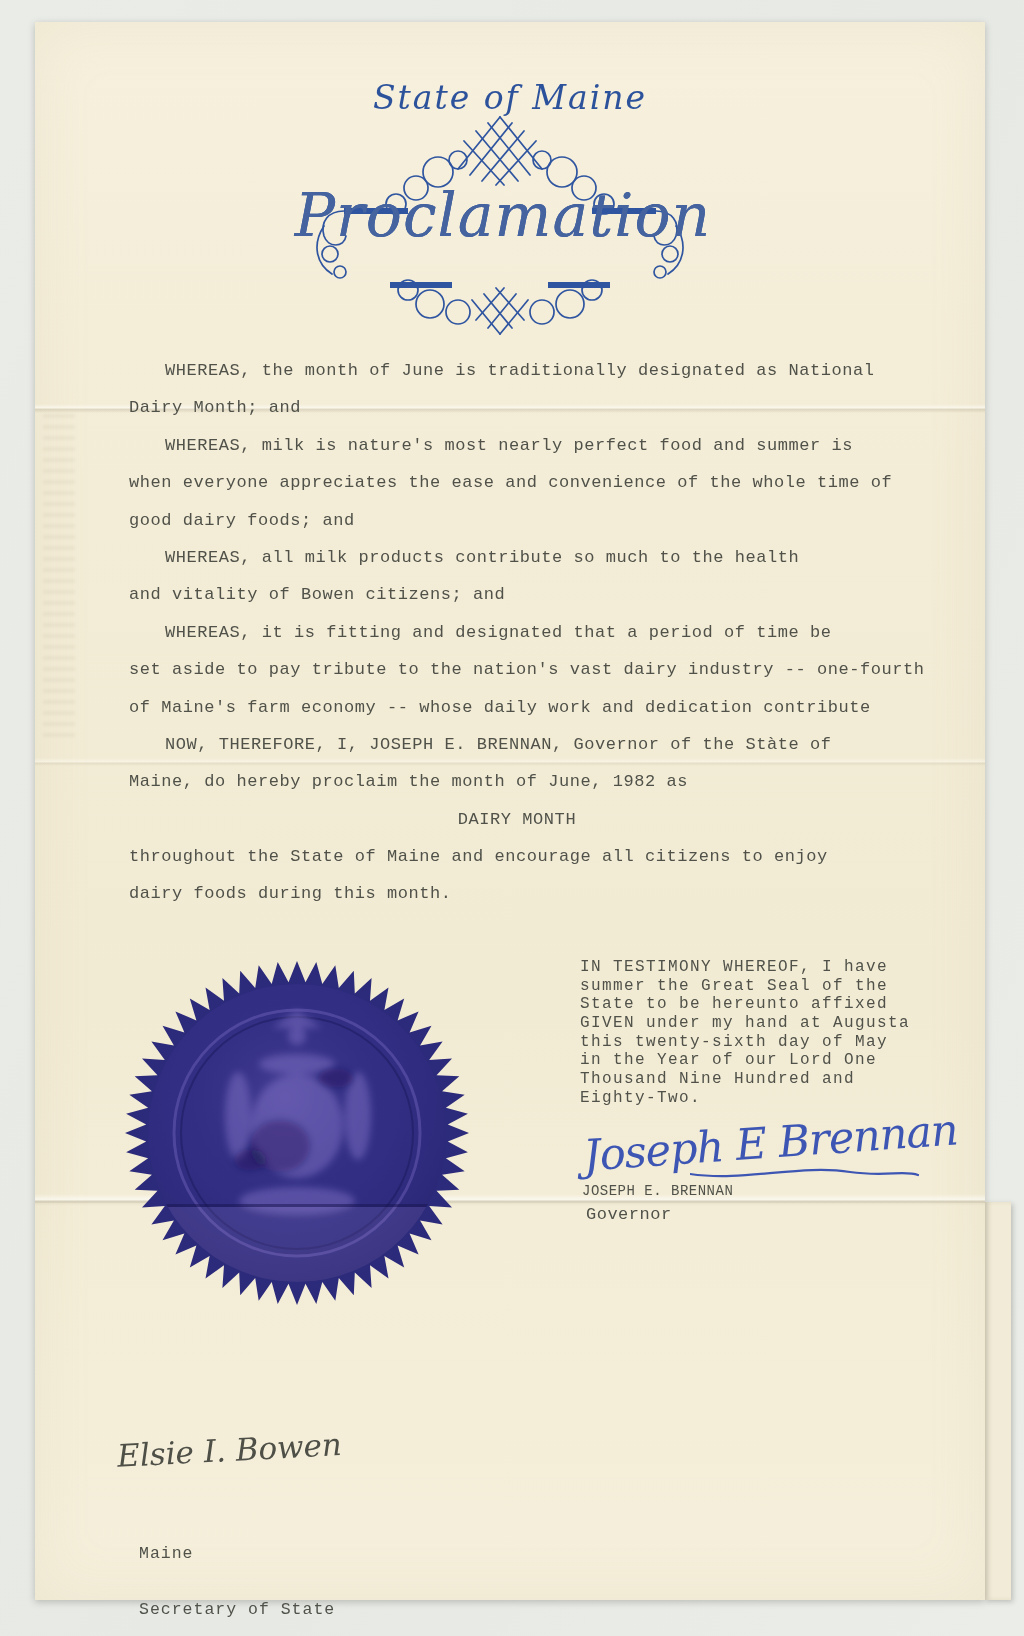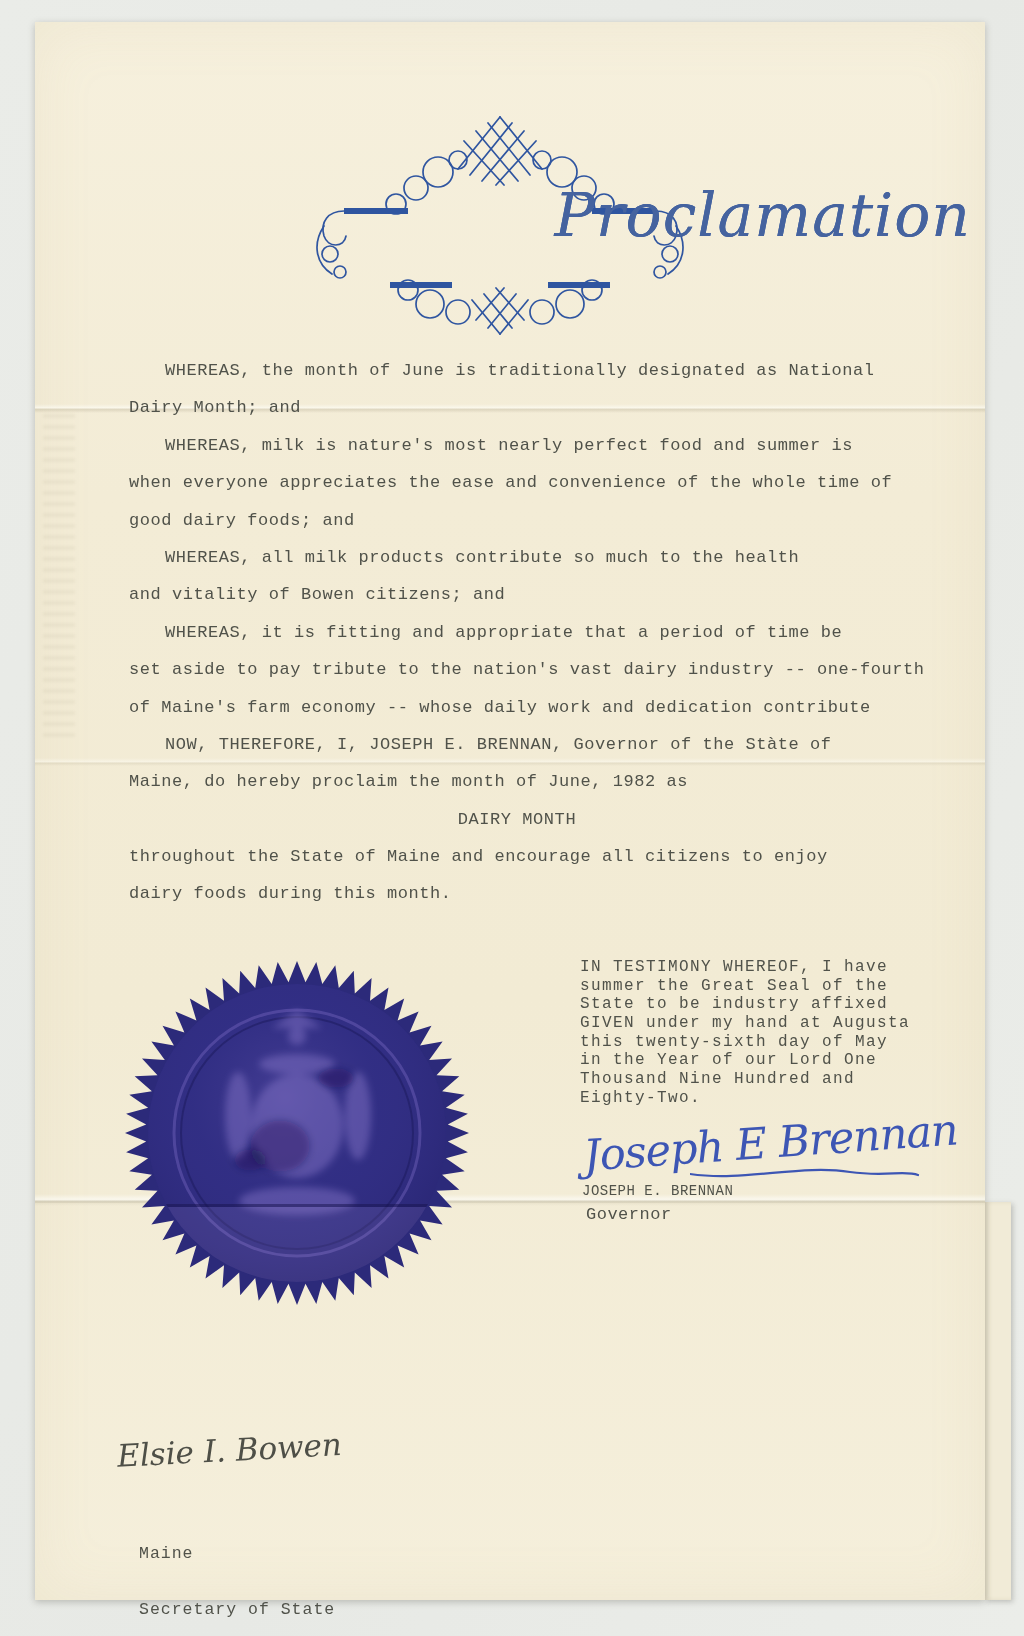--- a/index.html
+++ b/index.html
@@ -28,21 +28,21 @@
     background:repeating-linear-gradient(180deg, rgba(125,118,88,.12) 0 4px, rgba(125,118,88,0) 4px 11px);
   }
   
   .state-title{
     position:absolute;top:56px;left:0;width:100%;text-align:center;
     font-family:"DejaVu Serif","Liberation Serif",serif;font-style:italic;
     font-size:33px;letter-spacing:2px;color:#2d529c;
   }
   .ornament{position:absolute;left:275px;top:92px;width:380px;height:222px;}
   .proclamation-title{
-    position:absolute;top:158px;left:0;width:100%;text-align:right;padding-right:14px;box-sizing:border-box;
+    position:absolute;top:158px;left:0;width:100%;text-align:center;padding-right:14px;box-sizing:border-box;
     font-family:"DejaVu Serif","Liberation Serif",serif;font-style:italic;
     font-size:60px;letter-spacing:1px;color:#45639f;text-shadow:0 0 .5px #2f55a0;
   }
   
   .typed{font-family:"Liberation Mono","DejaVu Sans Mono",monospace;color:#50524a;}
   .body-text{position:absolute;left:94px;top:330px;width:822px;font-size:17px;letter-spacing:.55px;}
   .body-text .line{height:37.4px;line-height:37.4px;white-space:pre;}
   .body-text .indent{padding-left:36px;}
   .body-text .center{text-align:center;padding-right:46px;}
   .testimony{position:absolute;left:545px;top:936px;width:390px;font-size:16px;letter-spacing:1.4px;}
@@ -72,20 +72,21 @@
 <div class="scan">
   <div class="fold-extension"></div>
 
   <div class="paper">
 
     <div class="crease crease-1"></div>
     <div class="crease crease-2"></div>
     <div class="crease crease-3"></div>
     <div class="verso-bleed"></div>
 
+    <div class="state-title">State of Maine</div>
 
     <svg class="ornament" viewBox="0 0 380 222" width="380" height="222" fill="none" stroke="#2f55a0" stroke-width="1.7" stroke-linecap="round">
 
       <path d="M190 3 L148 55 M202 9 L160 61 M214 17 L172 67 M226 27 L186 71"></path>
       <path d="M190 3 L232 55 M178 9 L220 61 M166 17 L208 67 M154 27 L194 71"></path>
 
       <circle cx="128" cy="58" r="15"></circle>
         <circle cx="106" cy="74" r="12"></circle>
         <circle cx="86" cy="90" r="10"></circle>
         <circle cx="148" cy="46" r="9"></circle>
@@ -123,34 +124,34 @@
     <div class="proclamation-title">Proclamation</div>
 
     <div class="body-text typed">
       <div class="line indent">WHEREAS, the month of June is traditionally designated as National</div>
       <div class="line">Dairy Month; and</div>
       <div class="line indent">WHEREAS, milk is nature's most nearly perfect food and summer is</div>
       <div class="line">when everyone appreciates the ease and convenience of the whole time of</div>
       <div class="line">good dairy foods; and</div>
       <div class="line indent">WHEREAS, all milk products contribute so much to the health</div>
       <div class="line">and vitality of Bowen citizens; and</div>
-      <div class="line indent">WHEREAS, it is fitting and appropriate that a period of time be</div>
+      <div class="line indent">WHEREAS, it is fitting and designated that a period of time be</div>
       <div class="line">set aside to pay tribute to the nation's vast dairy industry -- one-fourth</div>
       <div class="line">of Maine's farm economy -- whose daily work and dedication contribute</div>
       <div class="line indent">NOW, THEREFORE, I, JOSEPH E. BRENNAN, Governor of the Stàte of</div>
       <div class="line">Maine, do hereby proclaim the month of June, 1982 as</div>
       <div class="line center">DAIRY MONTH</div>
       <div class="line">throughout the State of Maine and encourage all citizens to enjoy</div>
       <div class="line">dairy foods during this month.</div>
     </div>
 
     <div class="testimony typed">
       <div class="tline">IN TESTIMONY WHEREOF, I have</div>
       <div class="tline">summer the Great Seal of the</div>
-      <div class="tline">State to be industry affixed</div>
+      <div class="tline">State to be hereunto affixed</div>
       <div class="tline">GIVEN under my hand at Augusta</div>
       <div class="tline">this twenty-sixth day of May</div>
       <div class="tline">in the Year of our Lord One</div>
       <div class="tline">Thousand Nine Hundred and</div>
       <div class="tline">Eighty-Two.</div>
     </div>
 
     <svg class="seal" width="350" height="350" viewBox="0 0 350 350">
       <defs>
         <filter id="emb" x="-30%" y="-30%" width="160%" height="160%">

